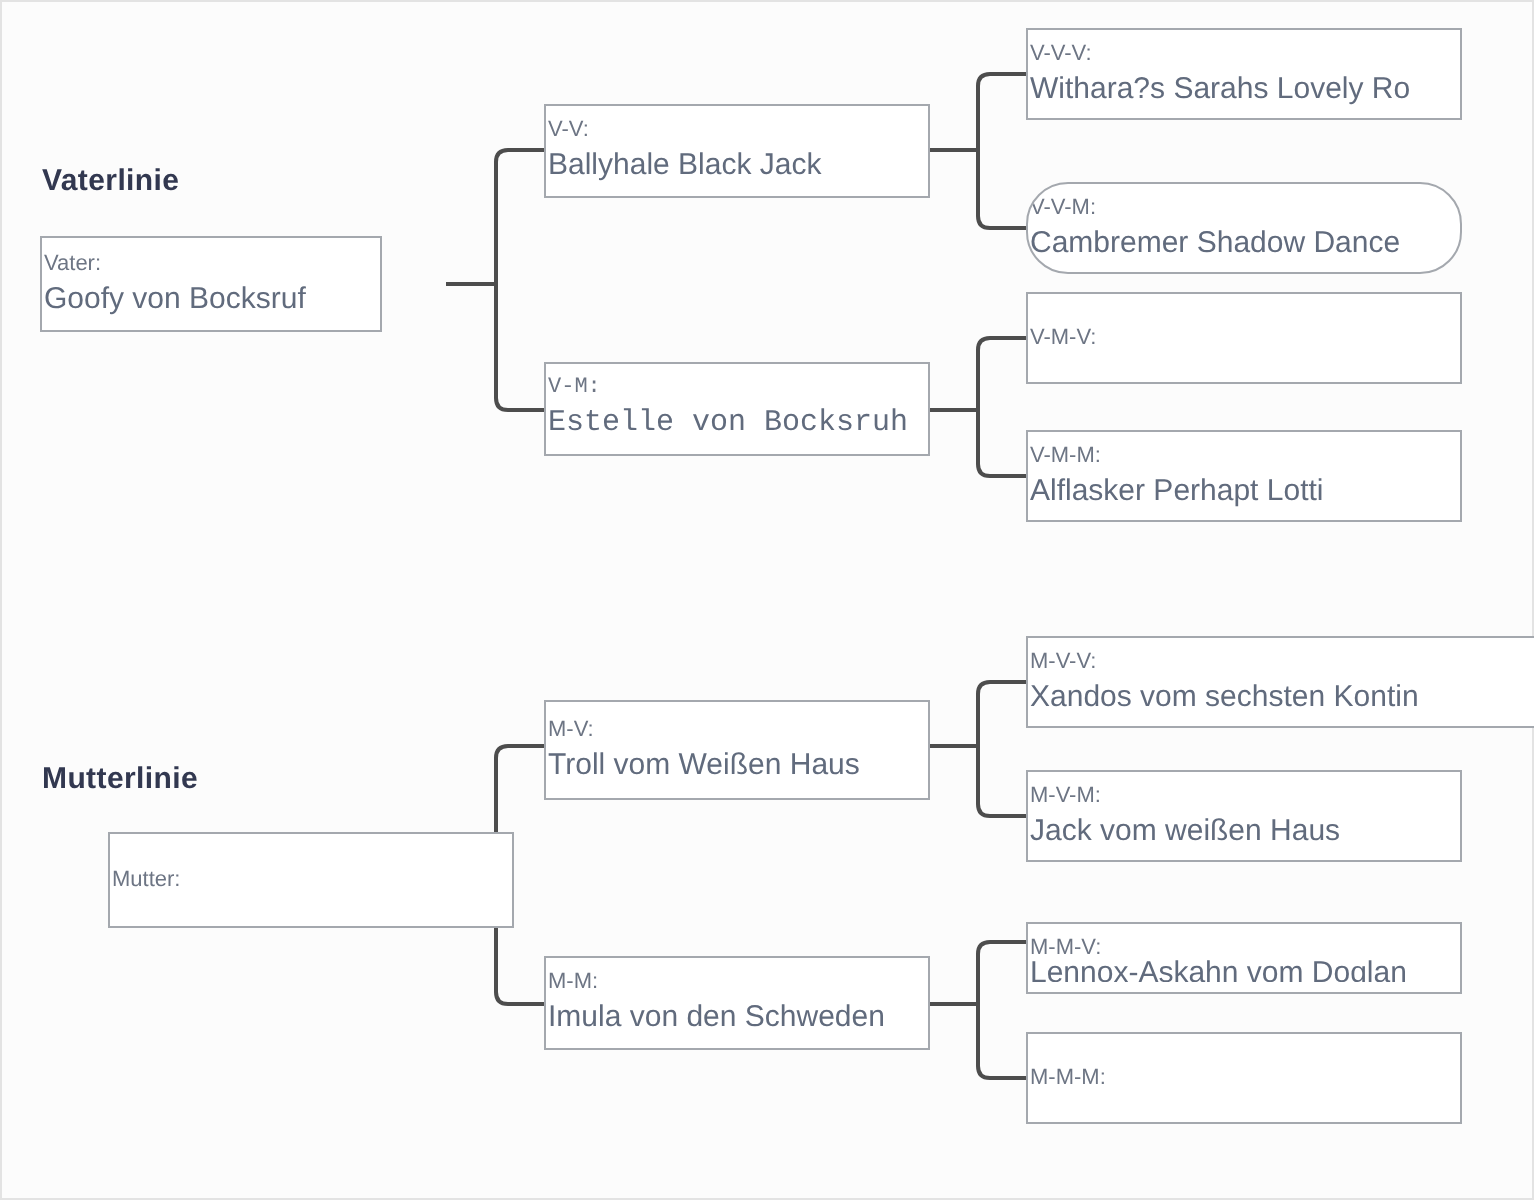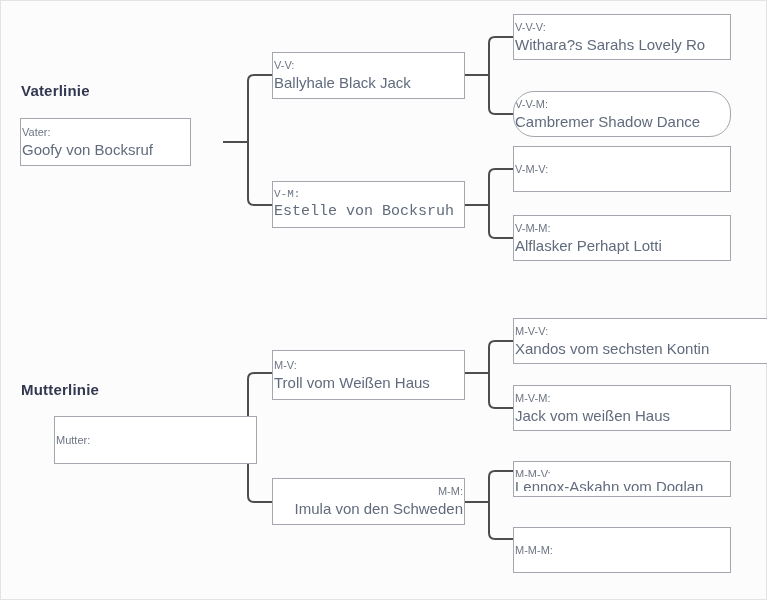--- a/index.html
+++ b/index.html
@@ -32,30 +32,30 @@
     font-size:15px;color:var(--name,#616b7d);
     line-height:20px;white-space:nowrap;overflow:hidden;
   }
   
   #box-vater {left:20px;  top:118px; width:171px; height:48px;}
   #box-mutter{left:20px;  top:416px; width:203px; height:48px;margin-left:34px;}
   
   #box-vv{left:272px; top:52px;  width:193px; height:47px;}
   #box-vm{left:272px; top:181px; width:193px; height:47px;font-family:Liberation Mono, monospace;}
   #box-mv{left:272px; top:350px; width:193px; height:50px;}
-  #box-mm{left:272px; top:478px; width:193px; height:47px;text-align:right;}
+  #box-mm{left:272px; top:478px; width:193px; height:47px;}
   
   #box-vvv{left:513px; top:14px;  width:218px; height:46px;}
   #box-vvm{left:513px; top:91px;  width:218px; height:46px;border-radius:21px;}
   #box-vmv{left:513px; top:146px; width:218px; height:46px;}
   #box-vmm{left:513px; top:215px; width:218px; height:46px;}
   #box-mvv{left:513px; top:318px; width:262px; height:46px;}
   #box-mvm{left:513px; top:385px; width:218px; height:46px;}
   #box-mmv{left:513px; top:448px; width:218px; height:36px;margin-top:13px;}
-  #box-mmm{left:513px; top:516px; width:218px; height:46px;margin-top:11px;}
+  #box-mmm{left:513px; top:516px; width:218px; height:46px;}
 </style>
 </head>
 <body>
 
 <svg class="connectors" width="767" height="600" viewBox="0 0 767 600" fill="none" stroke="#4d4d4d" stroke-width="2">
 
   <path d="M223 142 H248" stroke="#4d4d4d"></path>
   <path d="M272 75 H254 Q248 75 248 81 V199 Q248 205 254 205 H272" stroke="#4d4d4d"></path>
 
   <path d="M465 75 H489" stroke="#4d4d4d"></path>

